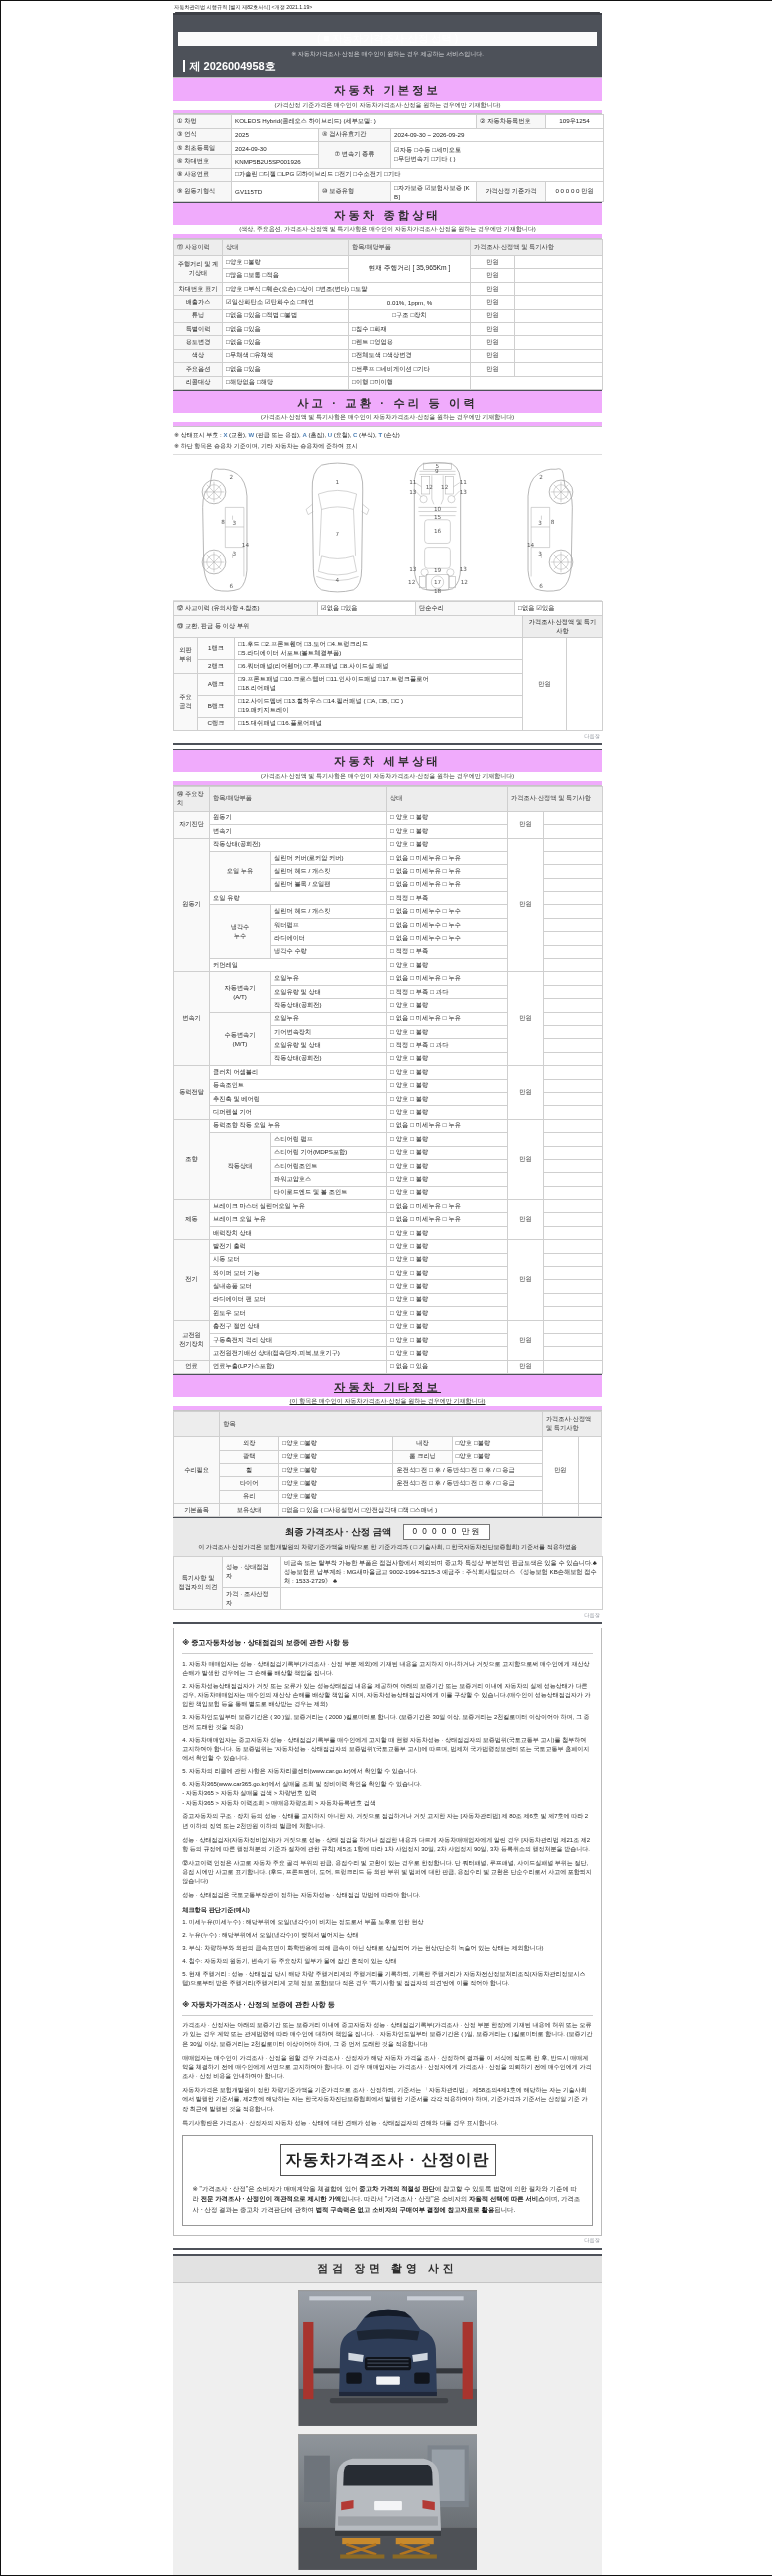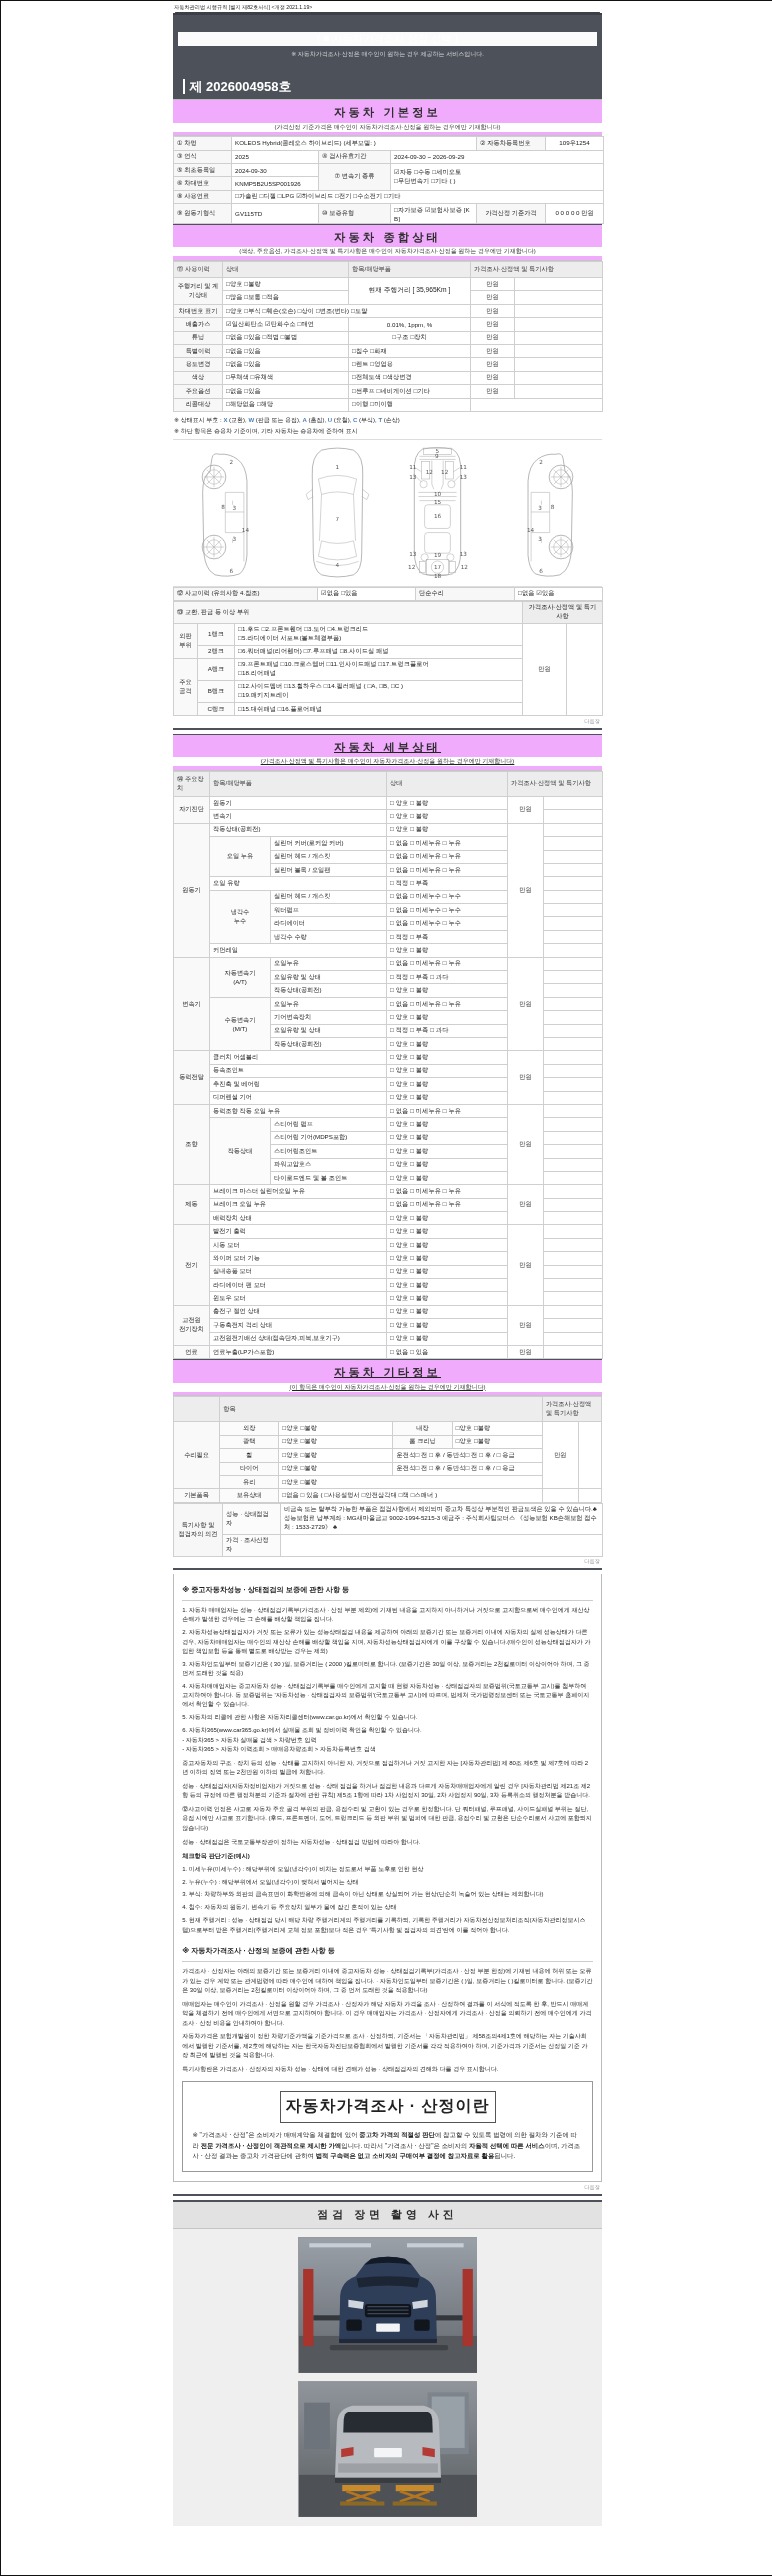--- a/index.html
+++ b/index.html
@@ -5,21 +5,21 @@
   * { box-sizing: border-box; margin: 0; padding: 0; }
   html,body { width:773px; height:2576px; background:#fff; }
   body { font-family:"Liberation Sans","DejaVu Sans",sans-serif; color:#222; border:0.5px solid #111; position:relative; overflow:hidden; }
   .page { position:absolute; left:172px; top:1px; width:429px; }
   .form-note { font-size:5.2px; color:#222; padding:1.5px 0 2.1px 1px; }
   
   .masthead { background:#4d5159; color:#fff; text-align:center; padding:12.4px 5.2px 3.1px; border-top:2.1px solid #3c3f46; box-shadow:0 -3.1px 0 -2.1px #3c3f46; }
   .masthead h1 { font-size:17px; font-weight:bold; letter-spacing:0.5px; }
   .masthead .sub { font-size:10.3px; margin-top:5.2px; }
   .masthead .subnote { font-size:6px; color:#d9dadd; margin-top:4.1px; }
-  .doc-no { text-align:left; margin-top:19px; padding-left:5.2px; font-size:13px; font-weight:bold; }
+  .doc-no { text-align:left; margin-top:0; padding-left:5.2px; font-size:11px; font-weight:bold; }
   .doc-no span { border-left:2.1px solid #fff; padding-left:4.1px; }
   
   .sect-head { background:#f0abfc; text-align:center; padding:4.6px 0 3.6px; border-top:0.5px solid #bbb; border-bottom:0.5px solid #c5c5c5; }
   .sect-head h2 { font-size:11.3px; font-weight:bold; color:#2e2e2e; letter-spacing:3.1px; }
   .sect-head .note { font-size:6px; color:#333; margin-top:2.6px; letter-spacing:0; }
   .page-brk { border-top:2.1px solid #4d5159; margin-top:2.1px; }
   .gap8 { height:4.1px; }
   .next-pg { text-align:right; font-size:5.2px; color:#8a8f98; padding:1.5px 2.1px 1px 0; }
   
   table { width:100%; border-collapse:collapse; table-layout:fixed; background:#fff; }
@@ -213,20 +213,24 @@
         </tr>
         <tr>
           <td class="lbl c">리콜대상</td>
           <td class="opts">□해당없음 □해당</td>
           <td class="opts">□이행  □미이행</td>
           <td colspan="2" class="note"></td>
         </tr>
       </tbody>
   </table>
 
+  <div class="sect-head" style="border-top:1.5px solid #4d5159;">
+    <h2>사고 · 교환 · 수리 등 이력</h2>
+    <div class="note">(가격조사·산정액 및 특기사항은 매수인이 자동차가격조사·산정을 원하는 경우에만 기재합니다)</div>
+  </div>
   <div class="legend">
     <div id="legend-line1">※ 상태표시 부호 : <b>X</b> (교환), <b>W</b> (판금 또는 용접), <b>A</b> (흠집), <b>U</b> (요철), <b>C</b> (부식), <b>T</b> (손상)</div>
     <div style="margin-top:2.1px;">※ 하단 항목은 승용차 기준이며, 기타 자동차는 승용차에 준하여 표시</div>
   </div>
 
   <div class="diagrams">
 
     <svg width="90" height="135" viewBox="0 0 150 262">
       <path class="dg-line" d="M52,18 Q40,14 38,26 L34,52 Q20,60 20,92 L22,200 Q22,228 34,244 L44,252 Q70,258 92,250 Q104,240 106,214 L106,70 Q104,40 88,28 Q72,16 52,18 Z"></path>
       <circle class="dg-line" cx="42" cy="62" r="23"></circle>
@@ -372,21 +376,21 @@
           <td class="sub c">C랭크</td>
           <td class="opts">□15.대쉬패널  □16.플로어패널</td>
         </tr>
       </tbody>
   </table>
 
   <div class="next-pg">다음장</div>
   <div class="page-brk"></div>
   <div class="gap8"></div>
 
-  <div class="sect-head" style="border-top:1.5px solid #4d5159;text-decoration:underline;">
+  <div class="sect-head" style="border-top:1.5px solid #4d5159;">
     <h2>자동차 세부상태</h2>
     <div class="note">(가격조사·산정액 및 특기사항은 매수인이 자동차가격조사·산정을 원하는 경우에만 기재합니다)</div>
   </div>
   <table>
     <colgroup>
         <col style="width:36px">
         <col style="width:61px">
         <col style="width:116px">
         <col style="width:121px">
         <col style="width:36px">
@@ -693,20 +697,27 @@
         <tr>
           <td class="dev">기본품목</td>
           <td class="sub c">보유상태</td>
           <td colspan="3" class="opts">□없음  □ 있음  ( □사용설명서 □안전삼각대 □잭 □스패너 )</td>
           <td class="price"></td>
           <td class="note"></td>
         </tr>
       </tbody>
   </table>
 
+  <div class="final-band">
+    <div class="row1">
+      <span>최종 가격조사 · 산정 금액</span>
+      <span class="amount">0  0  0  0  0 만원</span>
+    </div>
+    <div class="row2">이 가격조사·산정가격은 보험개발원의 차량기준가액을 바탕으로 한 기준가격과 ( □ 기술사회, □ 한국자동차진단보증협회) 기준서를 적용하였음</div>
+  </div>
 
   <table>
     <colgroup>
         <col style="width:49px">
         <col style="width:58px">
         <col style="width:322px">
       </colgroup>
     <tbody id="opinion-body">
         <tr>
           <td rowspan="2" class="lbl c pre">특기사항 및

